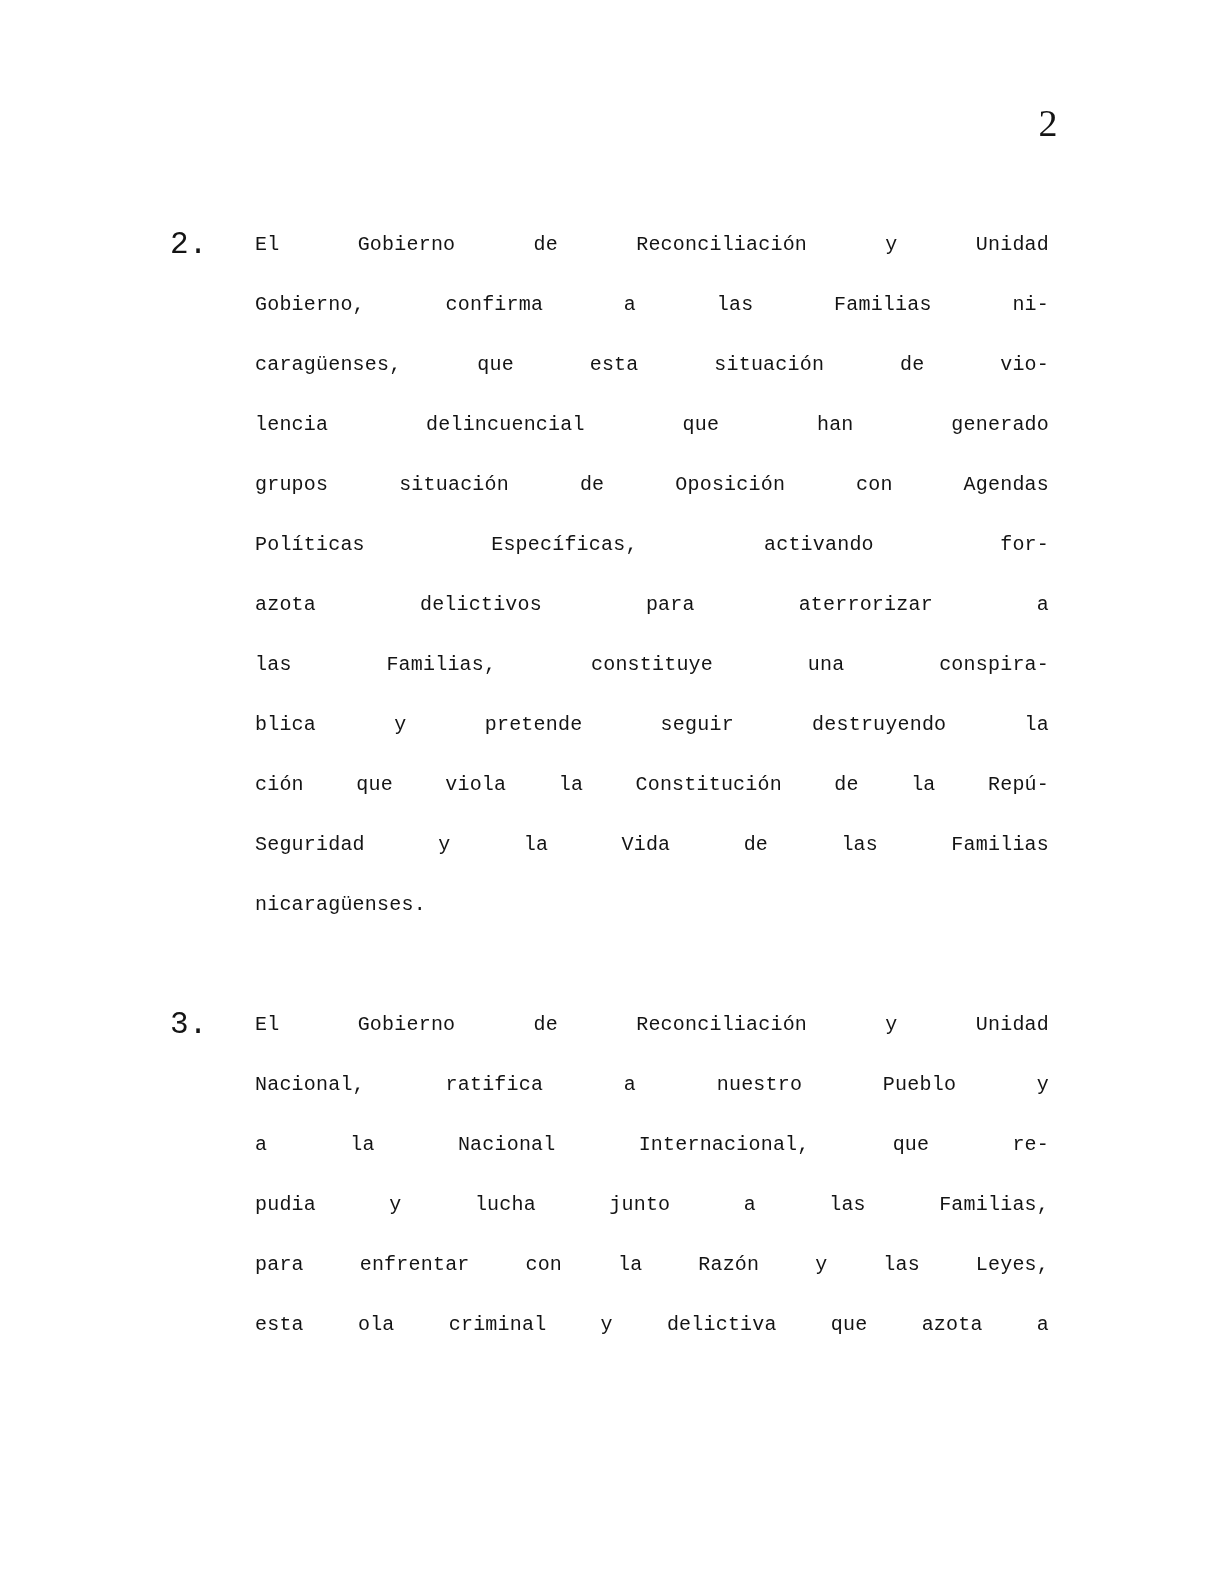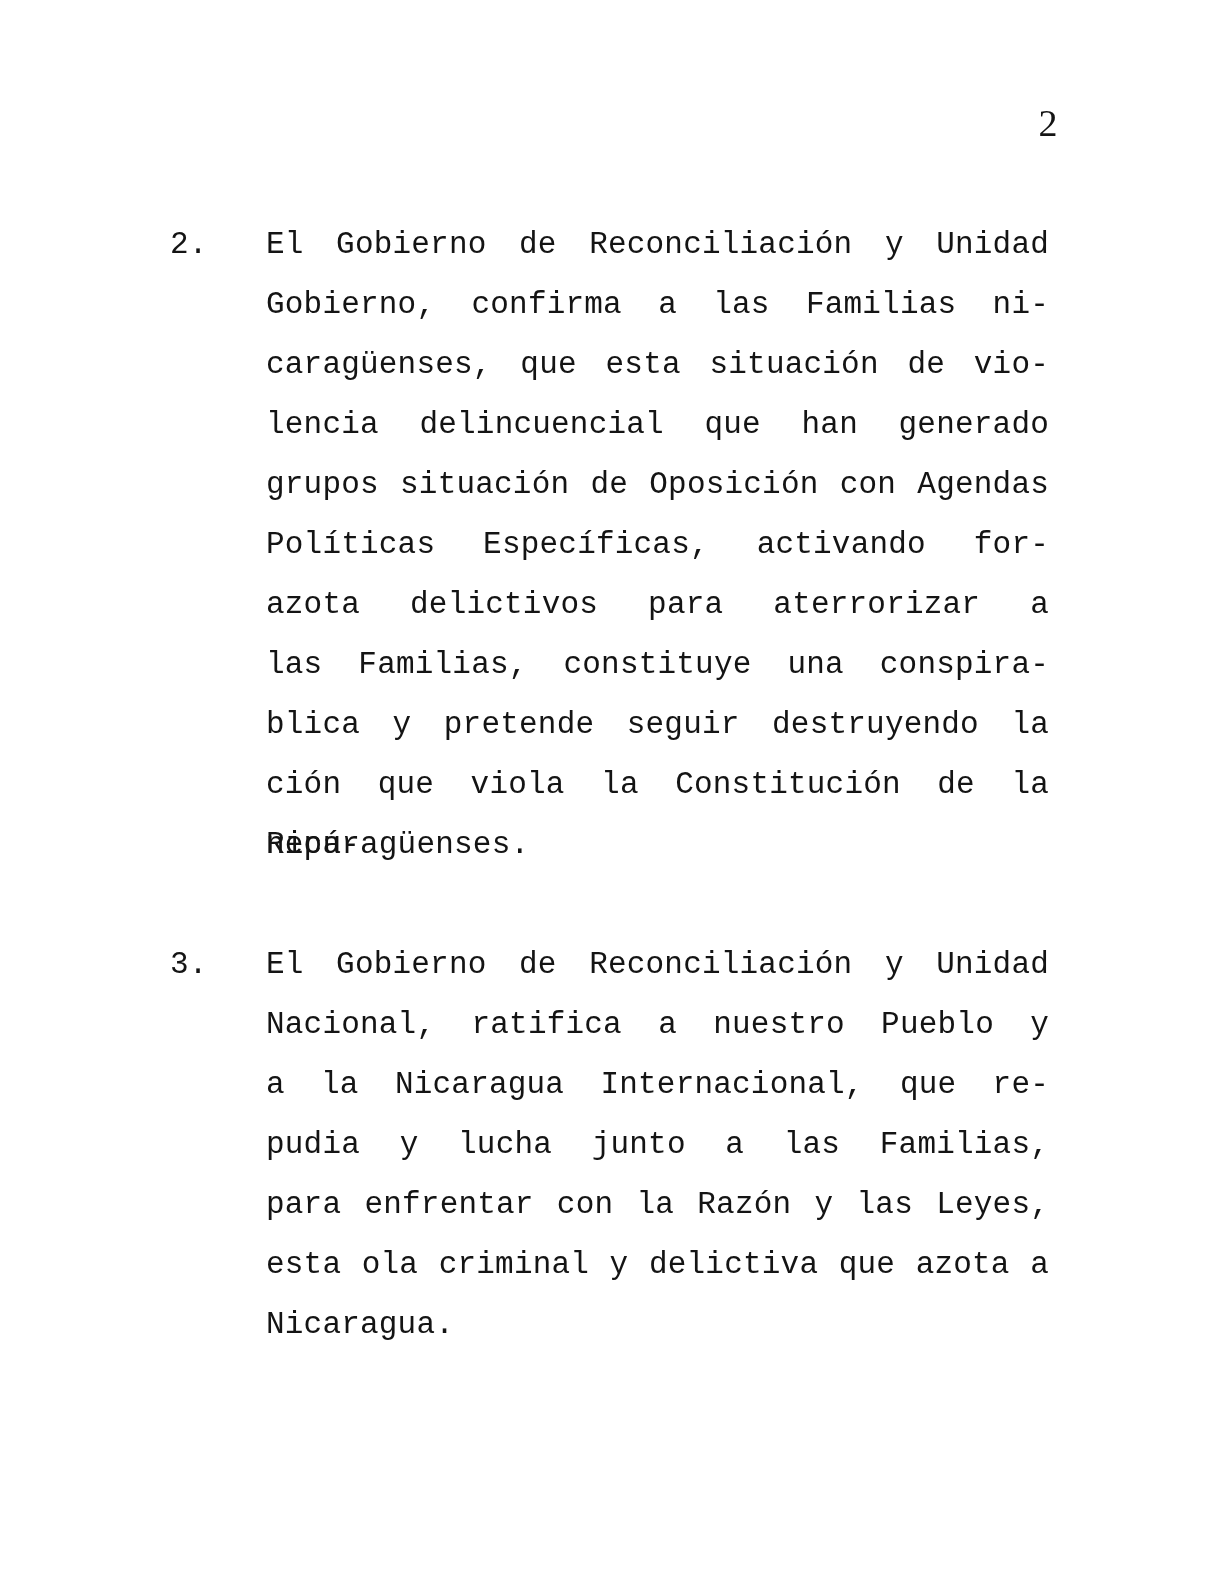--- a/index.html
+++ b/index.html
@@ -35,27 +35,26 @@
     height:60px;line-height:60px;
     font-size:31px;
     letter-spacing:0.2px;
   }
   .lines{
     margin-left:85px;
     width:794px;
   }
   .line{
     height:60px;line-height:60px;
-    font-size:31px;
+    font-size:20px;
     letter-spacing:0.2px;
     text-align:justify;
     text-align-last:justify;
     white-space:normal;
     overflow:visible;
-    margin-left:11px;
   }
   .line-end{
     text-align-last:left;
   }
 </style>
 </head>
 <body>
 
 <div class="page">
   <div class="page-number">2</div>
@@ -67,30 +66,30 @@
           <div class="line">El Gobierno de Reconciliación y Unidad</div>
           <div class="line">Gobierno, confirma a las Familias ni-</div>
           <div class="line">caragüenses, que esta situación de vio-</div>
           <div class="line">lencia delincuencial que han generado</div>
           <div class="line">grupos situación de Oposición con Agendas</div>
           <div class="line">Políticas Específicas, activando for-</div>
           <div class="line">azota delictivos para aterrorizar a</div>
           <div class="line">las Familias, constituye una conspira-</div>
           <div class="line">blica y pretende seguir destruyendo la</div>
           <div class="line">ción que viola la Constitución de la Repú-</div>
+          <div class="line">Seguridad y la Vida de las Familias</div>
           <div class="line line-end">nicaragüenses.</div>
         </div>
   </div>
 
   <div class="paragraph">
     <span class="paragraph-number">3.</span>
     <div class="lines">
           <div class="line">El Gobierno de Reconciliación y Unidad</div>
           <div class="line">Nacional, ratifica a nuestro Pueblo y</div>
-          <div class="line">a la Nicaragua Internacional, que re-</div>
+          <div class="line">a la Nacional Internacional, que re-</div>
           <div class="line">pudia y lucha junto a las Familias,</div>
           <div class="line">para enfrentar con la Razón y las Leyes,</div>
           <div class="line">esta ola criminal y delictiva que azota a</div>
-          <div class="line line-end">Nicaragua.</div>
         </div>
   </div>
 </div>
 </div>
 
 </body></html>

